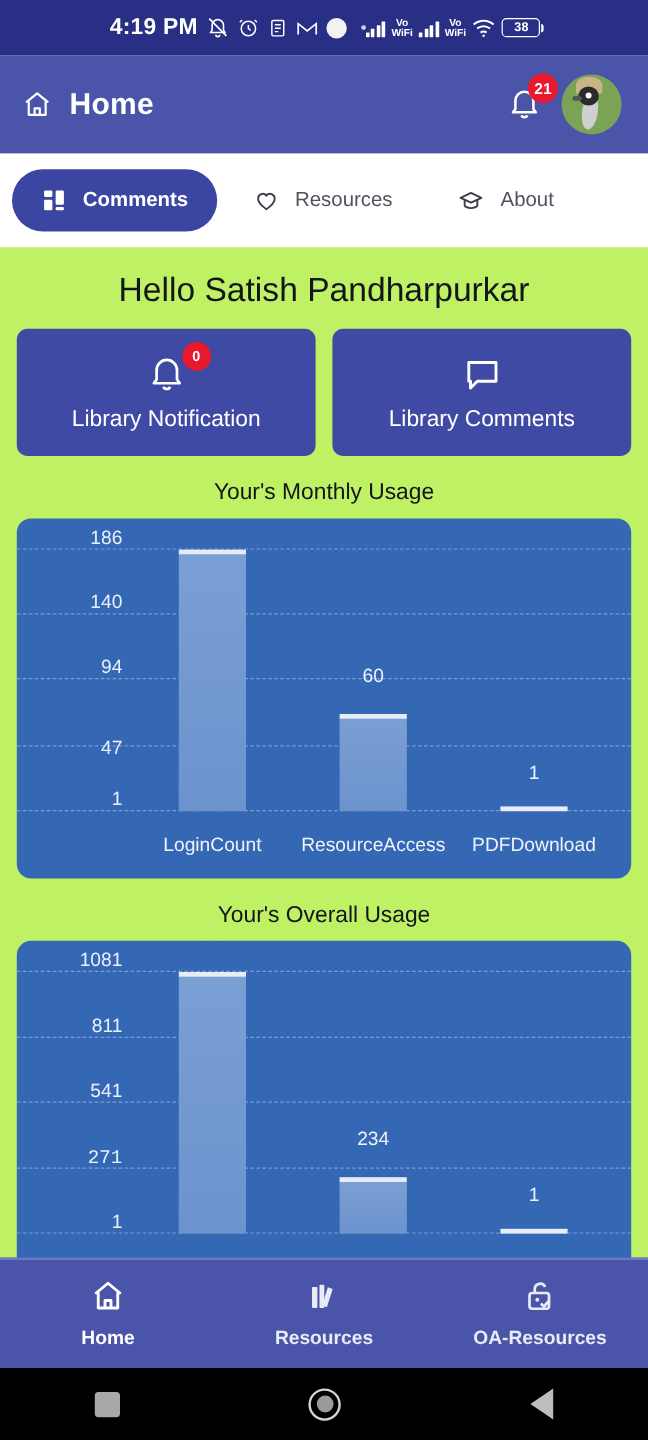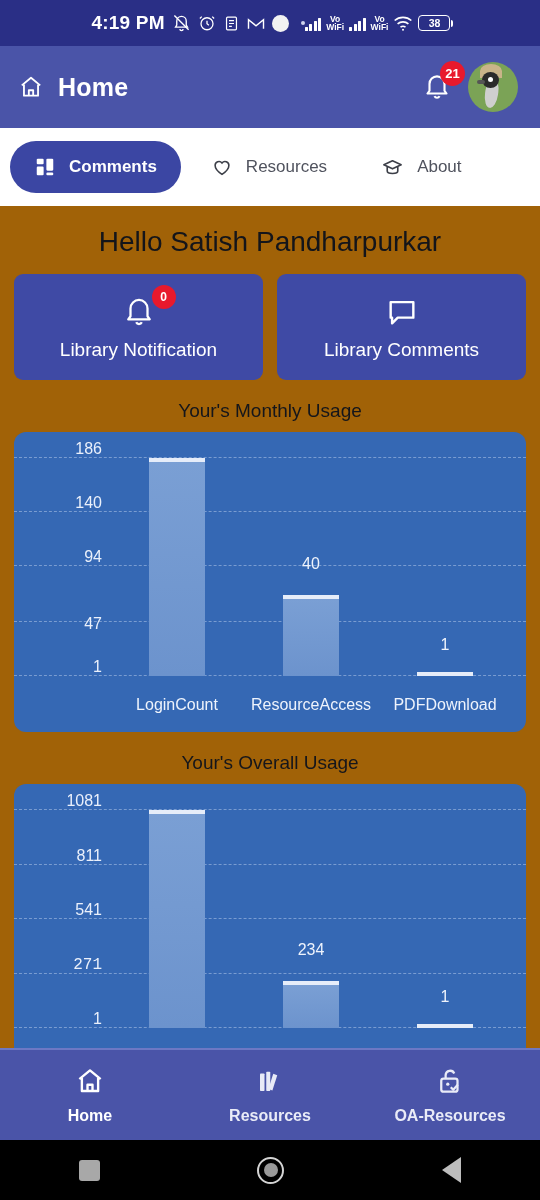--- a/index.html
+++ b/index.html
@@ -71,21 +71,21 @@
   }
   .tab {
     display:flex; align-items:center; gap:13px; padding:15px 24px;
     border-radius:26px; color:#50535e; font-size:17px; font-weight:500;
     white-space:nowrap;
   }
   .tab.active { background:#3b46a3; color:#fff; font-weight:600; }
   .tab .tab-ico { display:inline-flex; }
 
   
-  .content { flex:1 1 auto; background:#a16207; overflow:hidden; position:relative; }
+  .content { flex:1 1 auto; background:#bef264; overflow:hidden; position:relative; }
   .greeting {
     text-align:center; font-size:28px; color:#14151a; font-weight:400;
     padding:20px 10px 16px;
   }
 
   .cards { display:flex; gap:14px; padding:0 14px; }
   .card {
     flex:1 1 0; background:#3f4aa5; border-radius:9px; color:#fff;
     padding:20px 8px 18px; text-align:center; min-height:106px;
     display:flex; flex-direction:column; align-items:center; justify-content:center; gap:10px;
@@ -307,21 +307,21 @@
         <div class="gridline" style="bottom: 165.589px;"></div>
         <div class="ytick" style="bottom: 156.589px;">94</div>
         <div class="gridline" style="bottom: 219.795px;"></div>
         <div class="ytick" style="bottom: 210.795px;">140</div>
         <div class="gridline" style="bottom: 274px;"></div>
         <div class="ytick" style="bottom: 265px;">186</div>
         <div class="bar" style="left: 135px; width: 56px; height: 218px;"></div>
         <div class="bar-value" style="left: 163px; bottom: 278px;">186</div>
         <div class="xlabel" style="left: 163px;">LoginCount</div>
         <div class="bar" style="left: 269px; width: 56px; height: 81.3081px;"></div>
-        <div class="bar-value" style="left: 297px; bottom: 141.308px;">40</div>
+        <div class="bar-value" style="left: 297px; bottom: 141.308px;">60</div>
         <div class="xlabel" style="left: 297px;">ResourceAccess</div>
         <div class="bar" style="left: 403px; width: 56px; height: 0px;"></div>
         <div class="bar-value" style="left: 431px; bottom: 60px;">1</div>
         <div class="xlabel" style="left: 431px;">PDFDownload</div>
       </div>
 
     <div class="chart-title">Your's Overall Usage</div>
     <div class="chart-box" id="chart-1">
         <div class="gridline" style="bottom: 56px;"></div>
         <div class="ytick" style="bottom: 47px;">1</div>

